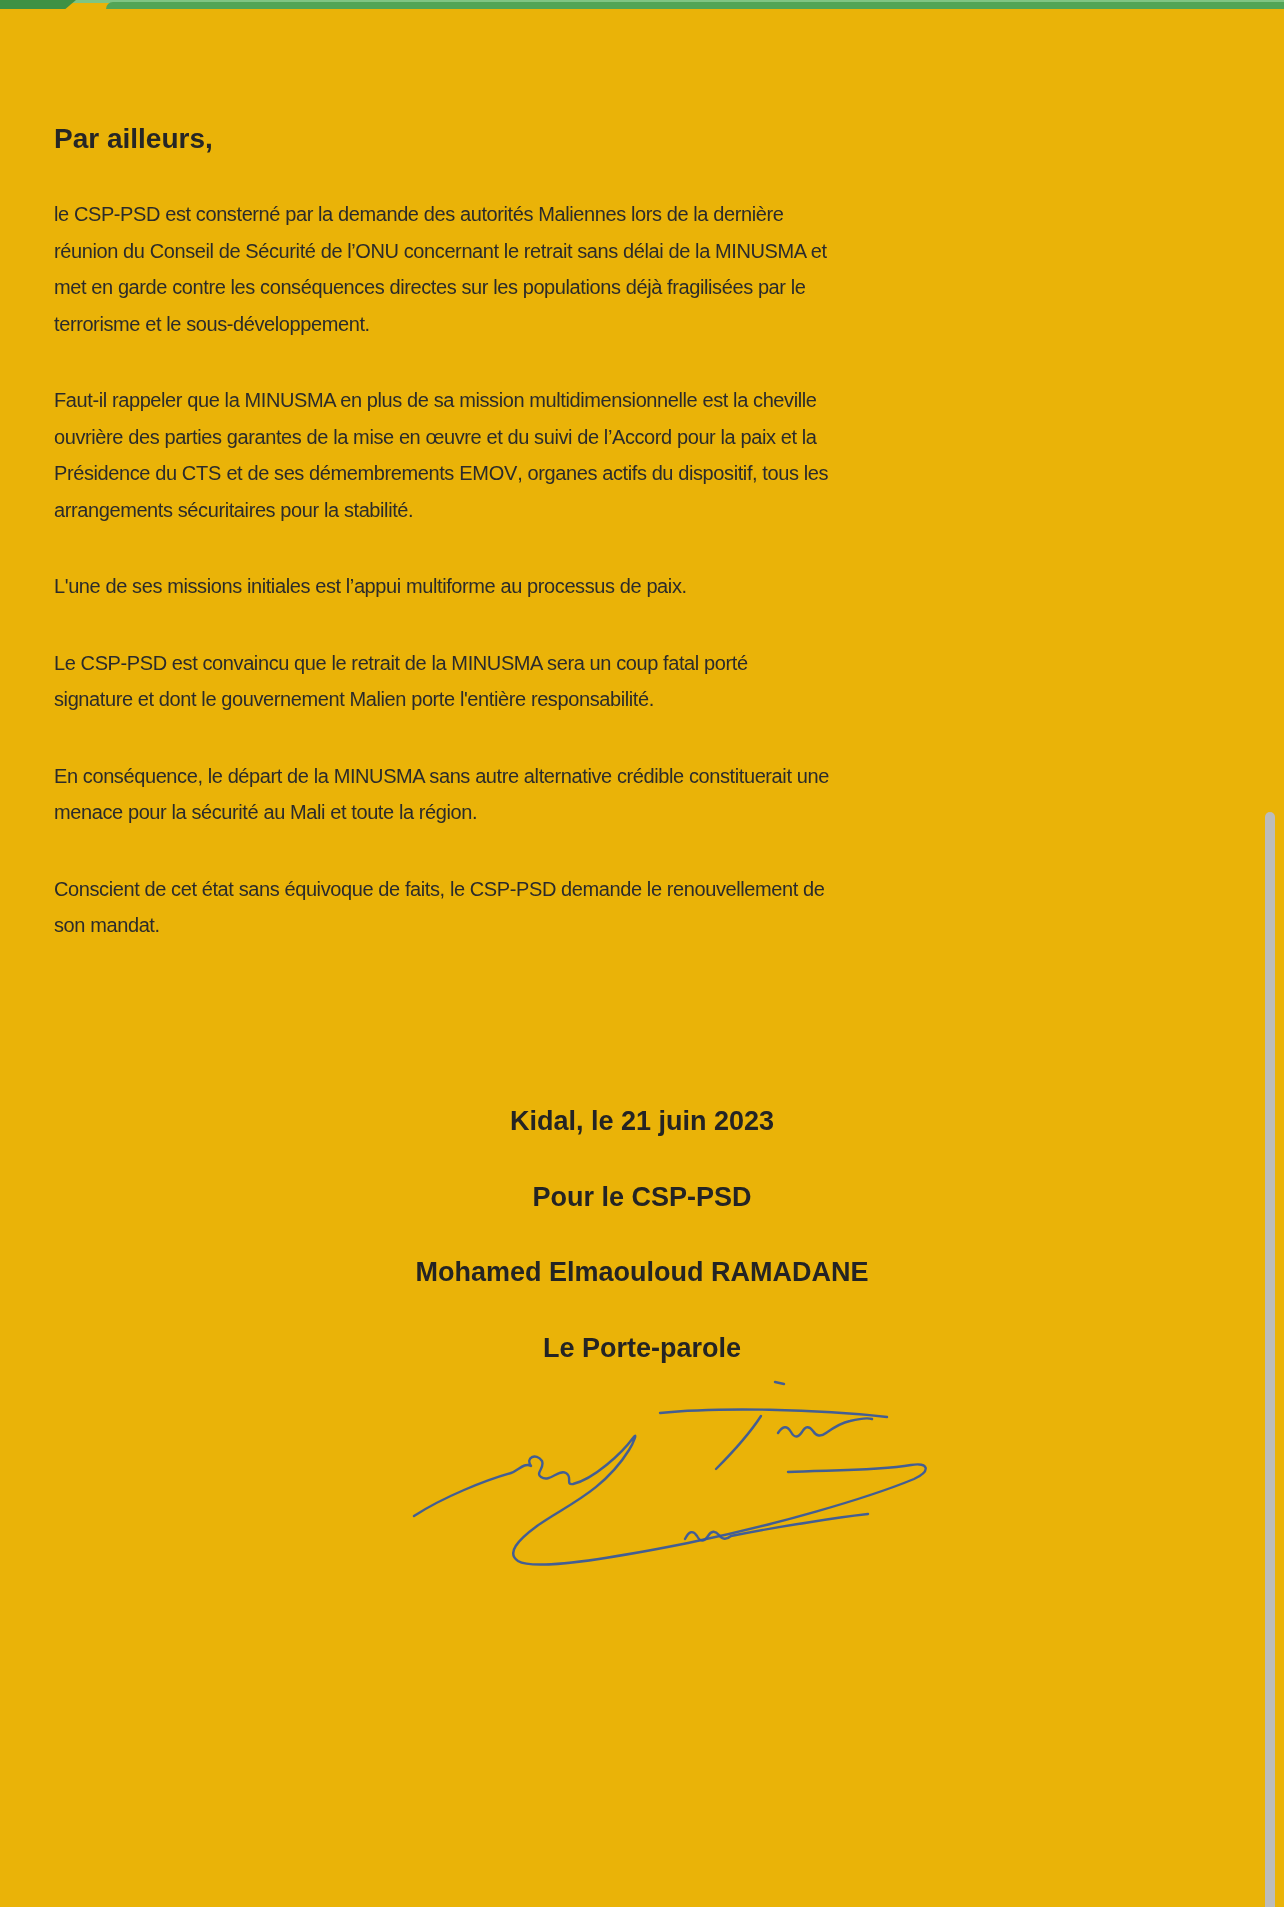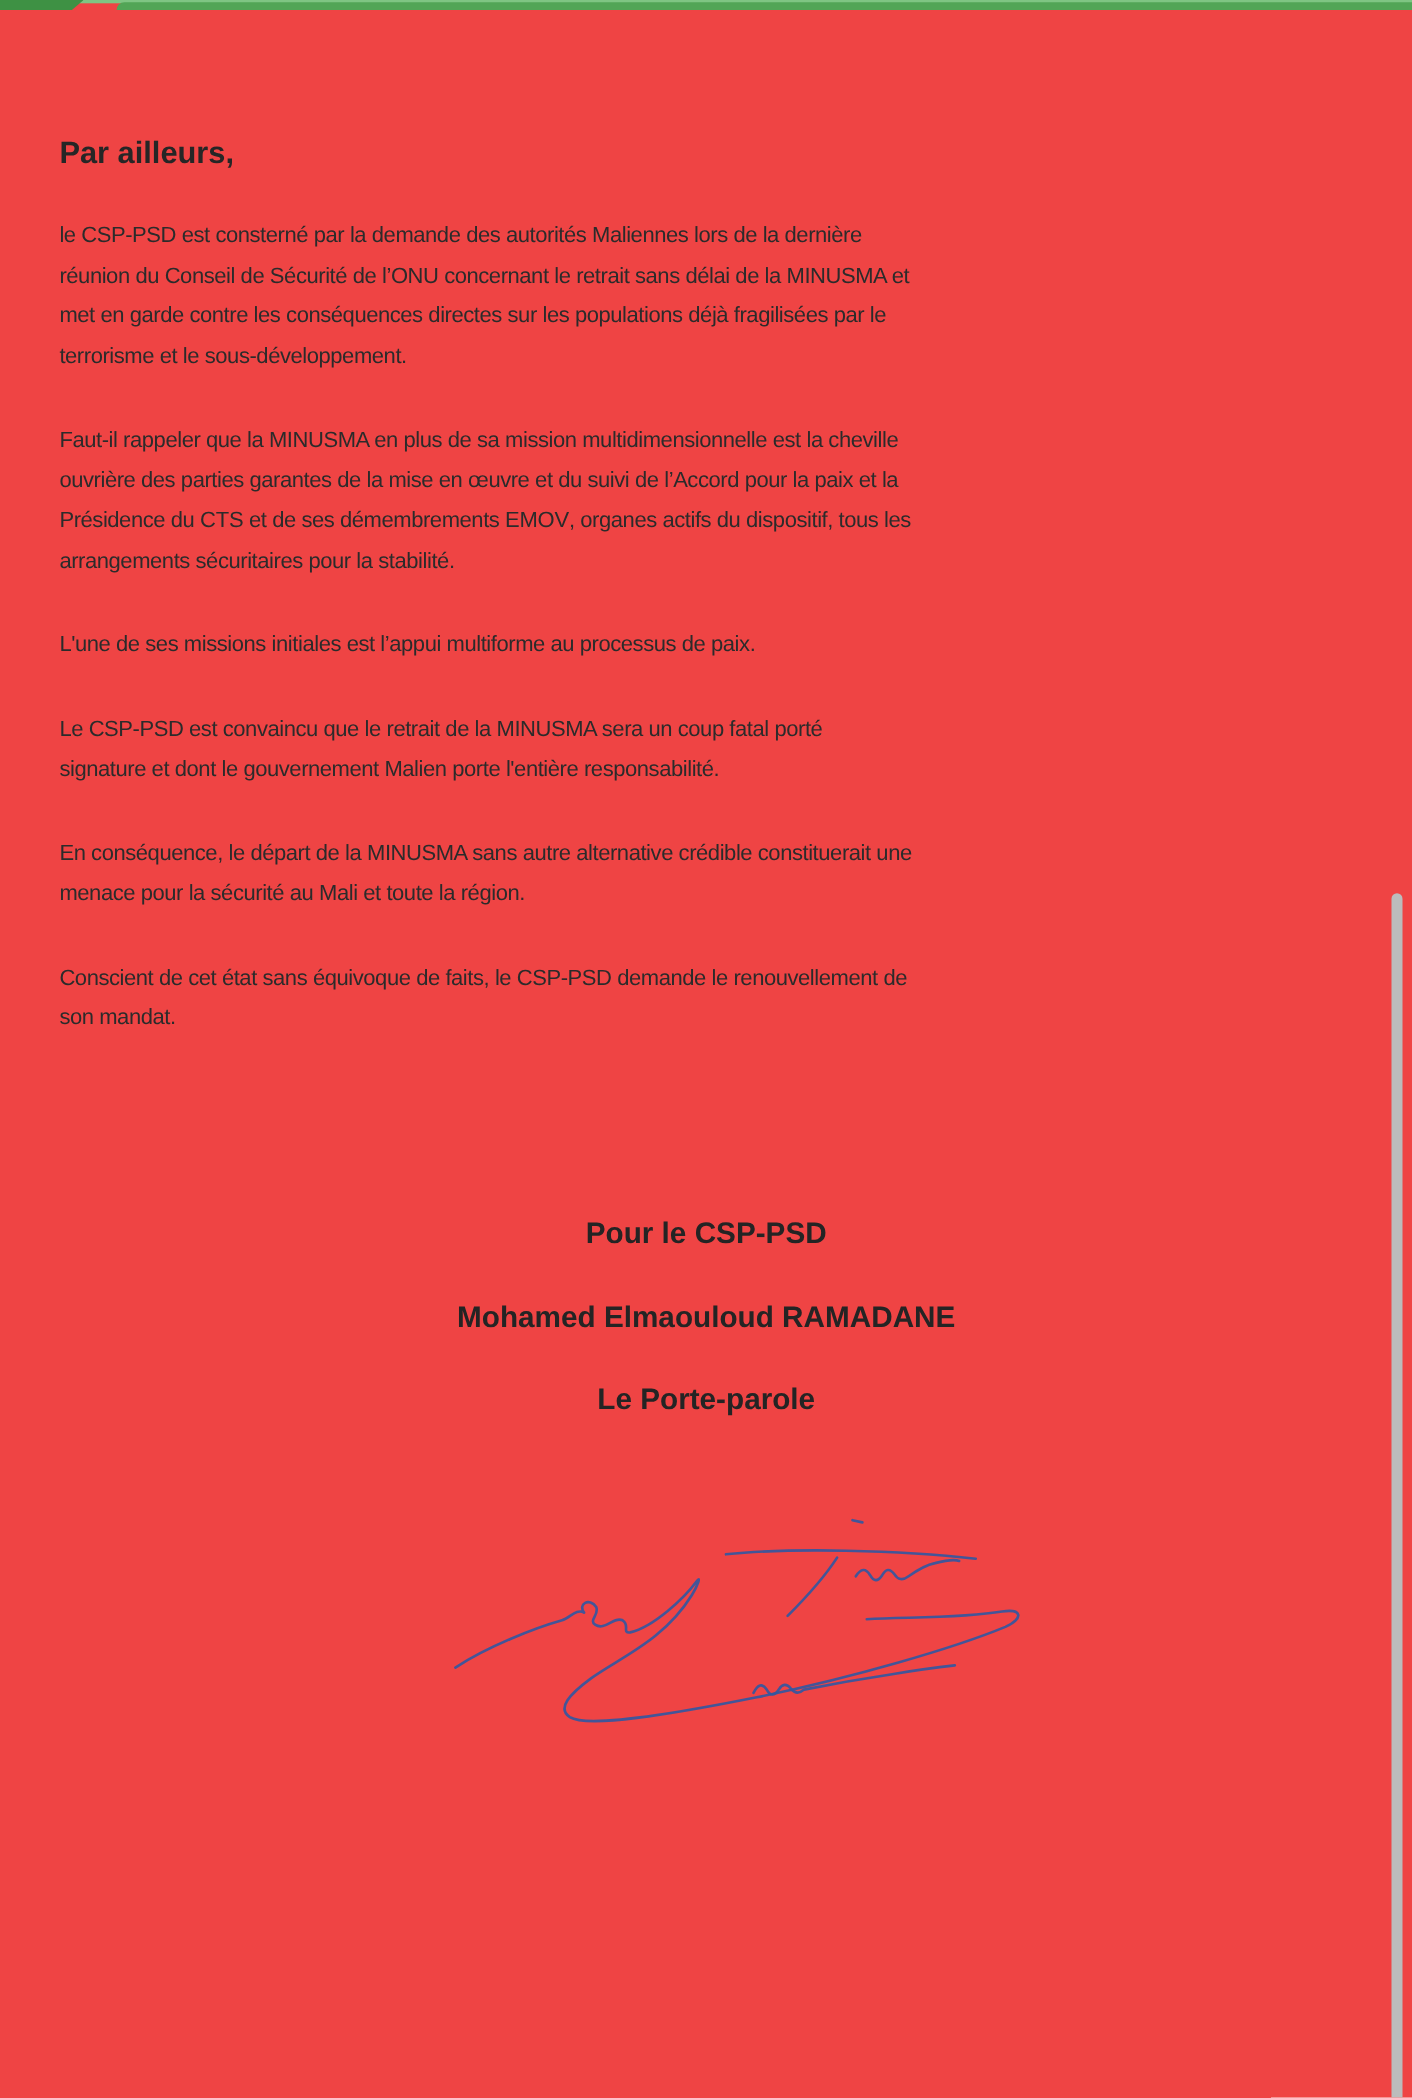--- a/index.html
+++ b/index.html
@@ -1,19 +1,19 @@
 <!DOCTYPE html>
 <html><head>
 <meta charset="utf-8">
 <style>
   html,body{margin:0;padding:0;background:#ffffff;}
   .page{
     position:relative;
     width:1284px;height:1907px;
-    background:#ef4444;
+    background:#eab308;
     overflow:hidden;
     font-family:"Liberation Sans", sans-serif;
     color:#2b2b2b;
   }
   
   .top-bar{position:absolute;top:0;left:0;width:1284px;height:10px;}
   .top-line{position:absolute;top:0;left:0;right:0;height:3px;background:var(--top-line,#7fc583);}
   .top-main{position:absolute;top:2px;left:106px;right:0;height:7px;
             background:var(--bar-color,#52a556);border-top-left-radius:8px;}
   .top-dark{position:absolute;top:0;left:0;width:76px;height:9px;
@@ -73,20 +73,21 @@
           <div class="line"><span>menace pour la sécurité au Mali et toute la région.</span></div>
         </div>
         <div class="para">
           <div class="line"><span>Conscient de cet état sans équivoque de faits, le CSP-PSD demande le renouvellement de</span></div>
           <div class="line"><span>son mandat.</span></div>
         </div>
       </div>
   </div>
 
   <div class="closing">
+    <div class="closing-line">Kidal, le 21 juin 2023</div>
     <div class="closing-line">Pour le CSP-PSD</div>
     <div class="closing-line">Mohamed Elmaouloud RAMADANE</div>
     <div class="closing-line">Le Porte-parole</div>
   </div>
 
   <svg class="signature" viewBox="0 0 560 215" aria-hidden="true">
     <path d="M 16 140 C 45 121, 88 104, 113 97 C 120 95, 126 86, 133 90 C 127 82, 138 76, 144 85 C 147 92, 137 97, 143 101 C 152 107, 160 93, 168 97 C 175 101, 167 109, 175 108 C 196 103, 224 77, 235 62 C 240 55, 236 66, 231 74 C 205 116, 165 131, 139 150 C 120 164, 108 177, 120 185 C 136 195, 210 183, 290 167 C 378 149, 470 122, 516 103 C 533 95, 531 86, 513 89 C 478 95, 430 94, 390 96" stroke="#3457a0"></path>
     <path d="M 262 37 C 320 31, 420 33, 489 41" stroke="#3457a0"></path>
     <path d="M 363 40 C 352 57, 335 76, 318 93" stroke="#3457a0"></path>
     <path d="M 380 57 q 7 -11 13 -1 q 5 9 11 0 q 5 -9 11 -1 q 5 8 13 2 q 14 -10 24 -12 q 16 -4 22 -2" stroke="#3457a0"></path>

